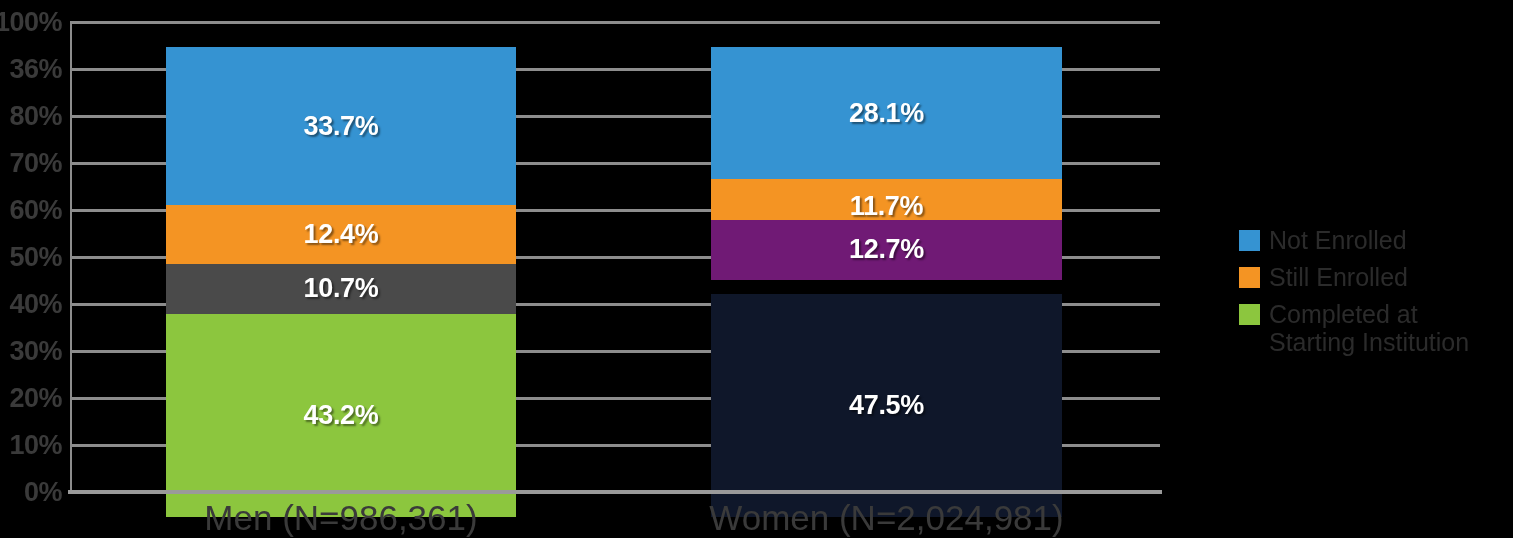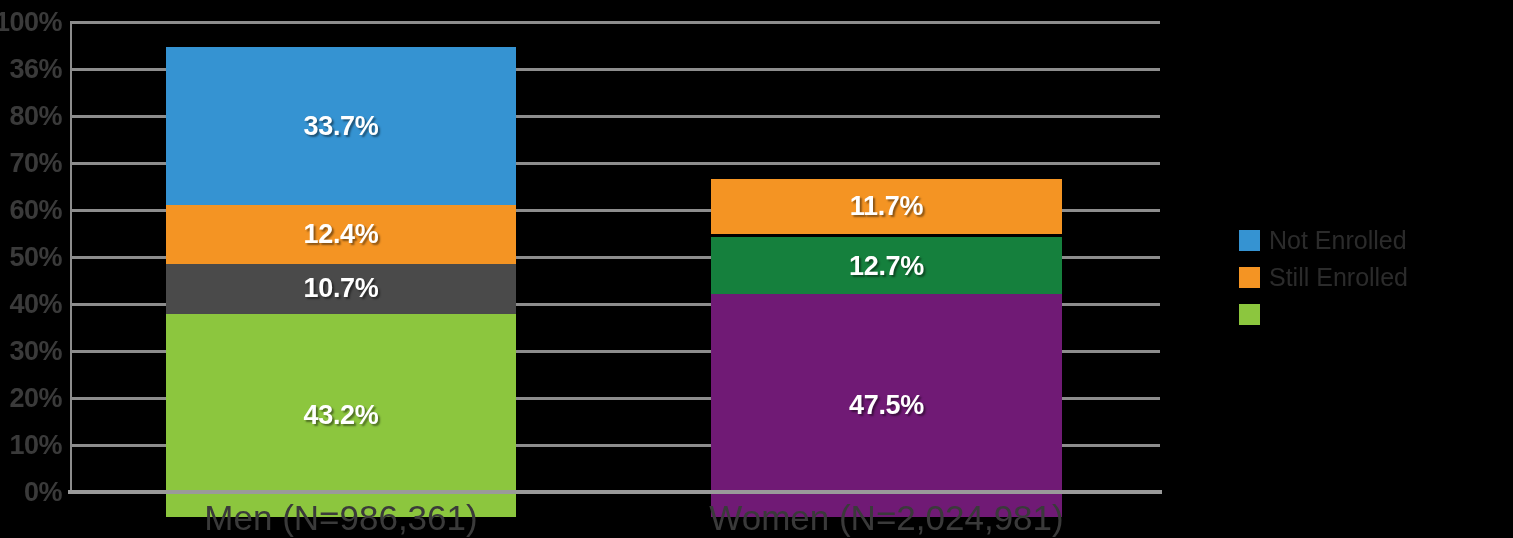--- a/index.html
+++ b/index.html
@@ -176,27 +176,30 @@
             <span class="seg-label">12.4%</span>
           </div>
           <div class="seg" style="background: rgb(74, 74, 74); top: 216.67px; height: 50.29px;">
             <span class="seg-label">10.7%</span>
           </div>
           <div class="seg" style="background: rgb(140, 198, 62); top: 266.96px; height: 203.04px;">
             <span class="seg-label">43.2%</span>
           </div>
         </div>
         <div class="bar" style="left: 641px; width: 351px;">
+          <div class="seg" style="background: rgb(53, 147, 210); top: 0px; height: 132.07px;">
+            <span class="seg-label">28.1%</span>
+          </div>
           <div class="seg" style="background: rgb(244, 148, 35); top: 132.07px; height: 54.99px;">
             <span class="seg-label">11.7%</span>
           </div>
-          <div class="seg" style="background: #15803d; top: 190px; height: 59.69px;">
+          <div class="seg" style="background: #701a75; top: 173px; height: 59.69px;">
             <span class="seg-label">12.7%</span>
           </div>
-          <div class="seg" style="background: #701a75; top: 246.75px; height: 223.25px;">
+          <div class="seg" style="background: #0f172a; top: 246.75px; height: 223.25px;">
             <span class="seg-label">47.5%</span>
           </div>
         </div>
       </div>
   </div>
 
   <div class="axis-left-spine"></div>
   <div class="axis-baseline"></div>
 
   <div id="x-labels">
@@ -208,16 +211,17 @@
       <div class="legend-item">
         <span class="legend-swatch" style="background: rgb(53, 147, 210);"></span>
         <span class="legend-text">Not Enrolled</span>
       </div>
       <div class="legend-item">
         <span class="legend-swatch" style="background: rgb(244, 148, 35);"></span>
         <span class="legend-text">Still Enrolled</span>
       </div>
       <div class="legend-item">
         <span class="legend-swatch" style="background: rgb(140, 198, 62);"></span>
+        <span class="legend-text">Completed at Starting Institution</span>
       </div>
     </div>
 
 </div>
 
 </body></html>

